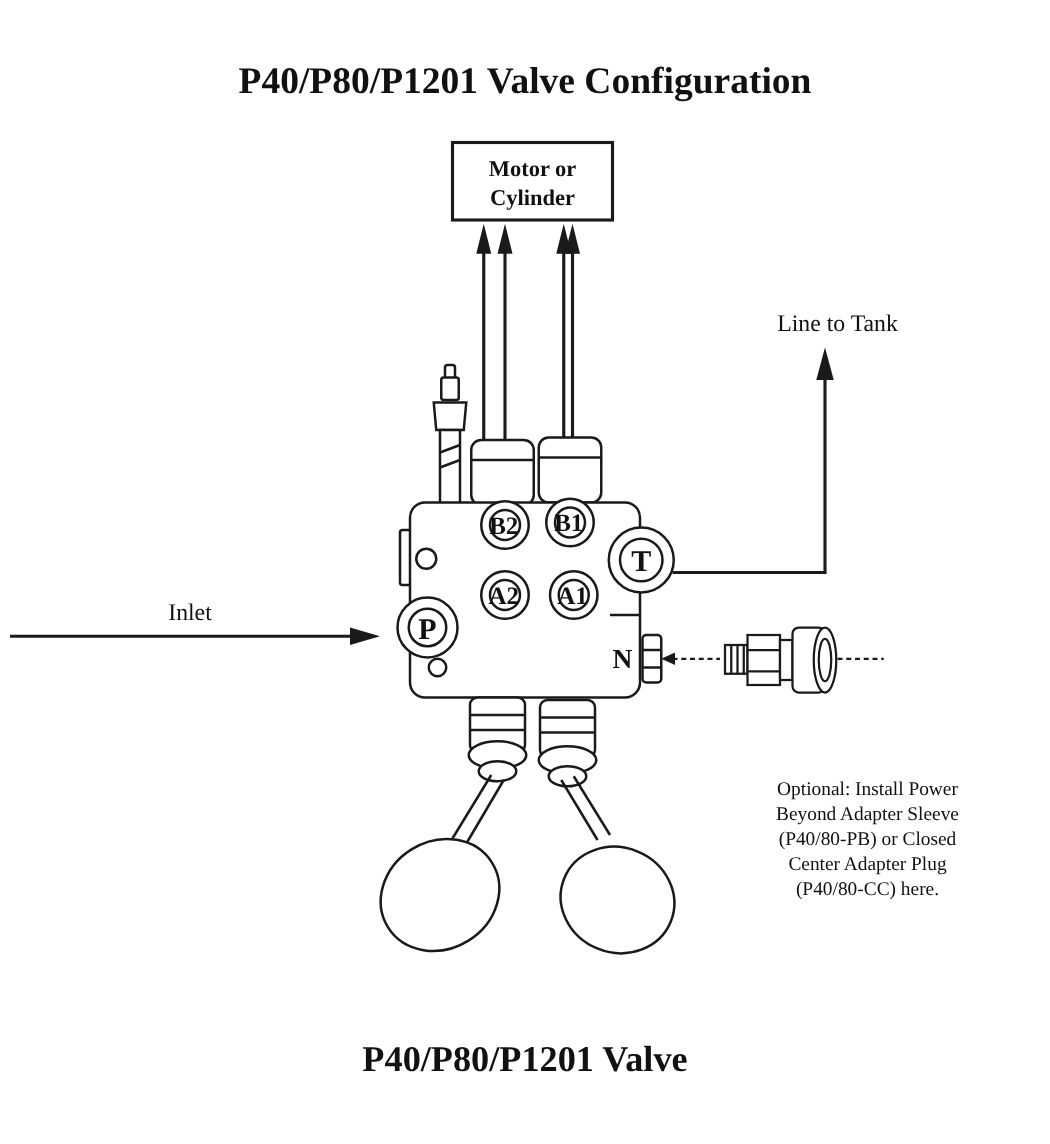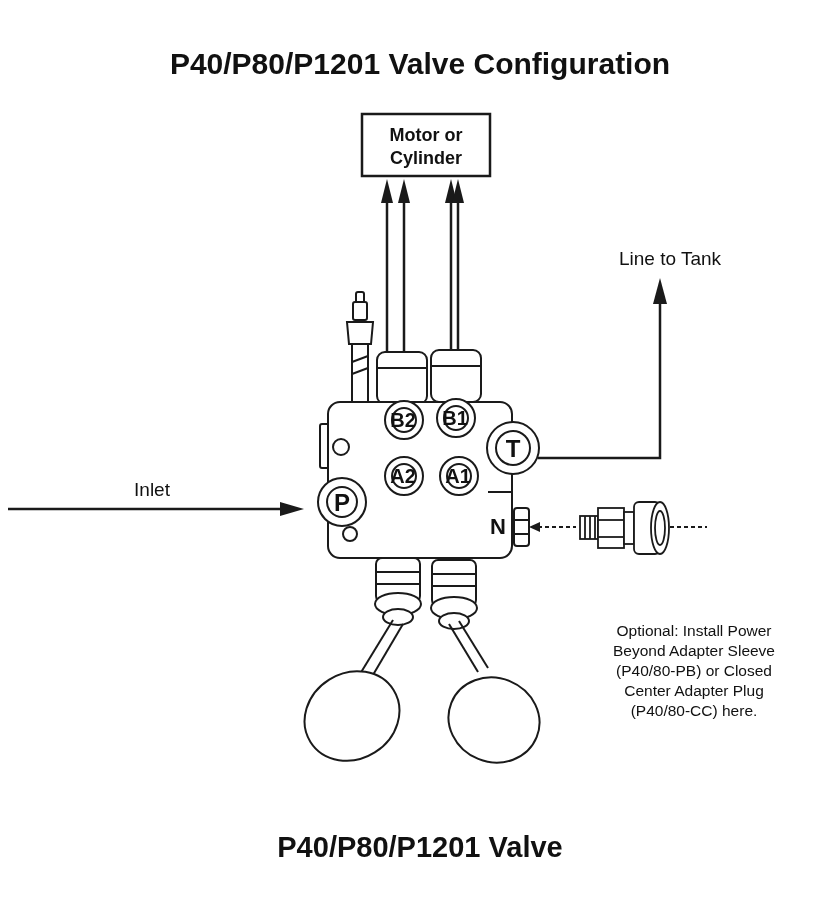--- a/index.html
+++ b/index.html
@@ -1,21 +1,21 @@
 <!DOCTYPE html>
 <html><head>
 <meta charset="utf-8">
 <style>
   html, body { margin: 0; padding: 0; background: #fff; }
   .page {
     position: relative;
     width: 840px;
     height: 915px;
     background: #ffffff;
-    font-family: Liberation Sans, sans-serif;
+    font-family: Liberation Serif, serif;
     overflow: hidden;
   }
   svg { display: block; }
   text { fill: #111; }
   .heavy { font-weight: bold; }
 </style>
 </head>
 <body>
 
 <div class="page">

